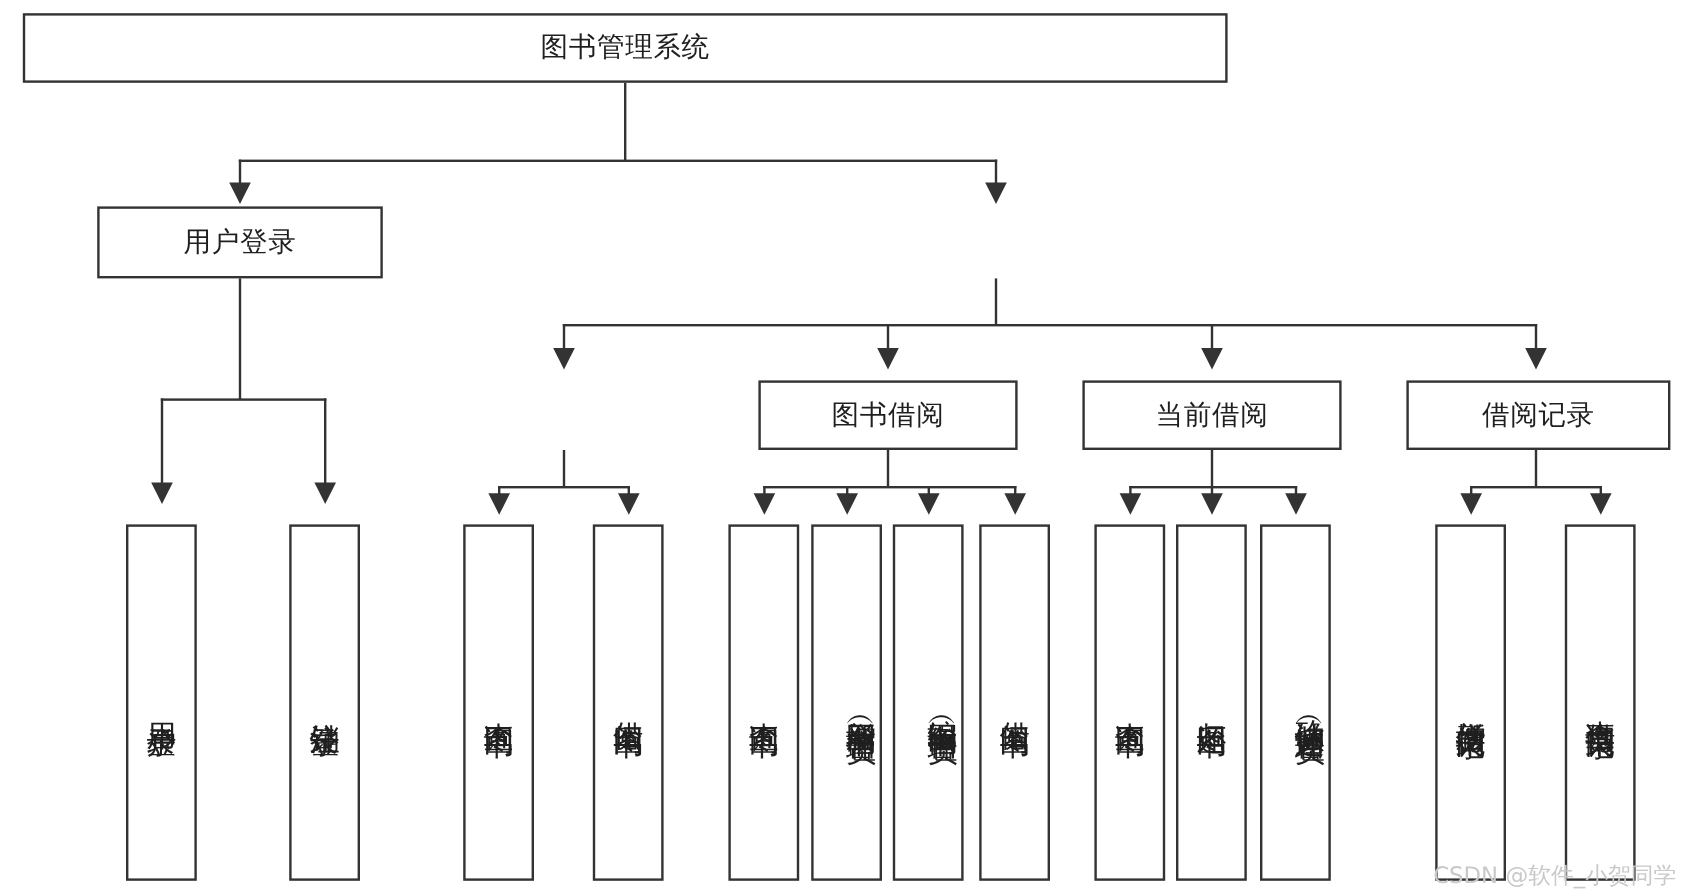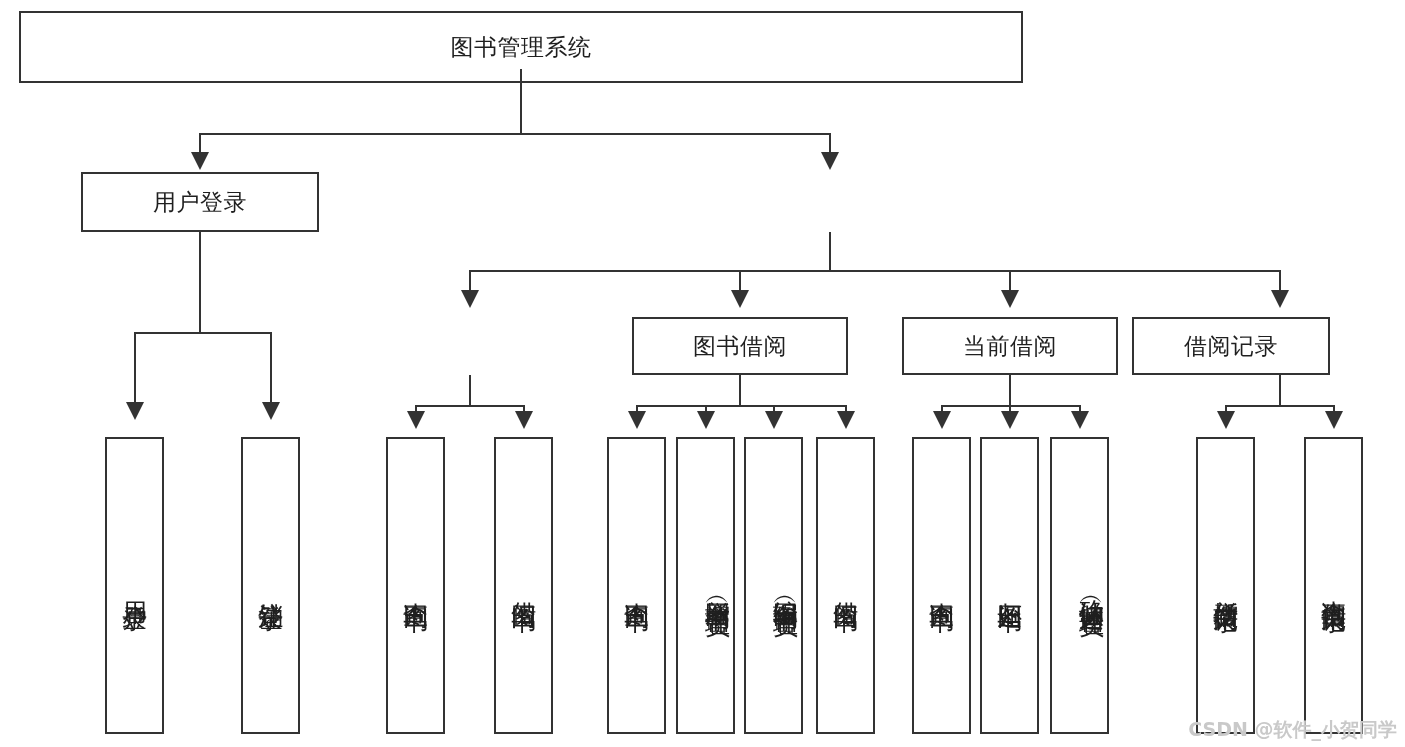--- a/index.html
+++ b/index.html
@@ -75,29 +75,28 @@
 
   
   #watermark {
     position: absolute;
     right: 8px;
     bottom: 4px;
     font-size: 19px;
     color: #c9c9c9;
     white-space: nowrap;
     font-family: "DejaVu Sans", "Liberation Sans", sans-serif;
-    font-weight: bold;
   }
 </style>
 </head>
 <body>
 
 <div id="canvas">
 
-  <div class="node h" style="left:19px; top:11px; width:1004px; height:72px;">
+  <div class="node h" style="left:19px; top:11px; width:1004px; height:58px;">
     <span class="node-label">图书管理系统</span>
   </div>
 
   <div class="edge vert" style="left:520px; top:69px; width:2px; height:65px;"></div>
 
   <div class="edge horz" style="left:199px; top:133px; width:632px; height:2px;"></div>
 
   <div class="edge vert" style="left:199px; top:133px; width:2px; height:22px;"></div>
   <div class="arrow" style="left:191px; top:152px;"></div>
   <div class="edge vert" style="left:829px; top:133px; width:2px; height:22px;"></div>
@@ -125,21 +124,21 @@
   <div class="arrow" style="left:1001px; top:290px;"></div>
   <div class="edge vert" style="left:1279px; top:270px; width:2px; height:22px;"></div>
   <div class="arrow" style="left:1271px; top:290px;"></div>
 
   <div class="node h" style="left:632px; top:317px; width:216px; height:58px;">
     <span class="node-label">图书借阅</span>
   </div>
   <div class="node h" style="left:902px; top:317px; width:216px; height:58px;">
     <span class="node-label">当前借阅</span>
   </div>
-  <div class="node h" style="left:1132px; top:317px; width:198px; height:58px;">
+  <div class="node h" style="left:1172px; top:317px; width:220px; height:58px;">
     <span class="node-label">借阅记录</span>
   </div>
 
   <div class="edge vert" style="left:469px; top:375px; width:2px; height:31px;"></div>
   <div class="edge horz" style="left:415px; top:405px; width:110px; height:2px;"></div>
   <div class="edge vert" style="left:415px; top:405px; width:2px; height:8px;"></div>
   <div class="arrow" style="left:407px; top:411px;"></div>
   <div class="edge vert" style="left:523px; top:405px; width:2px; height:8px;"></div>
   <div class="arrow" style="left:515px; top:411px;"></div>
 

